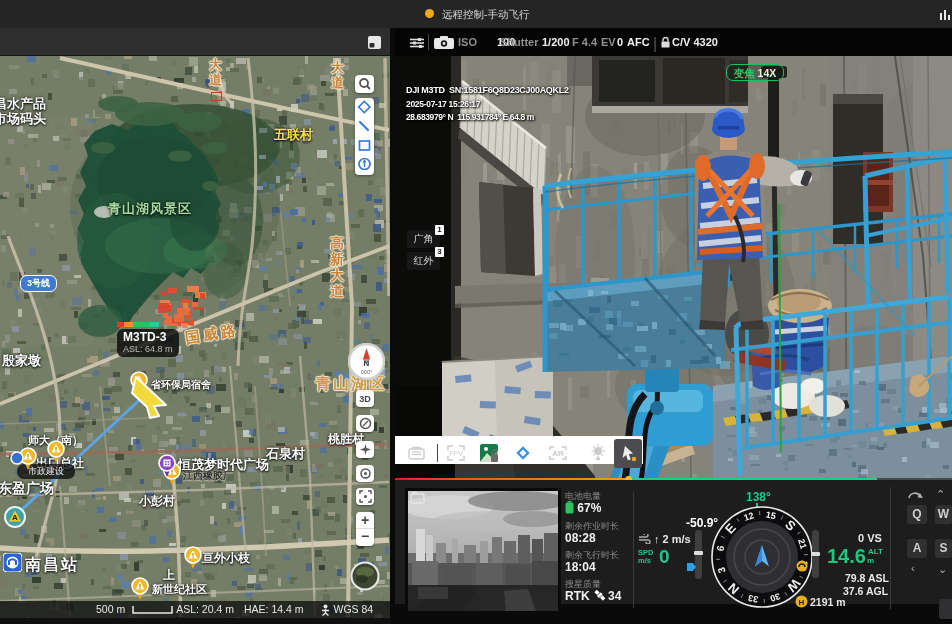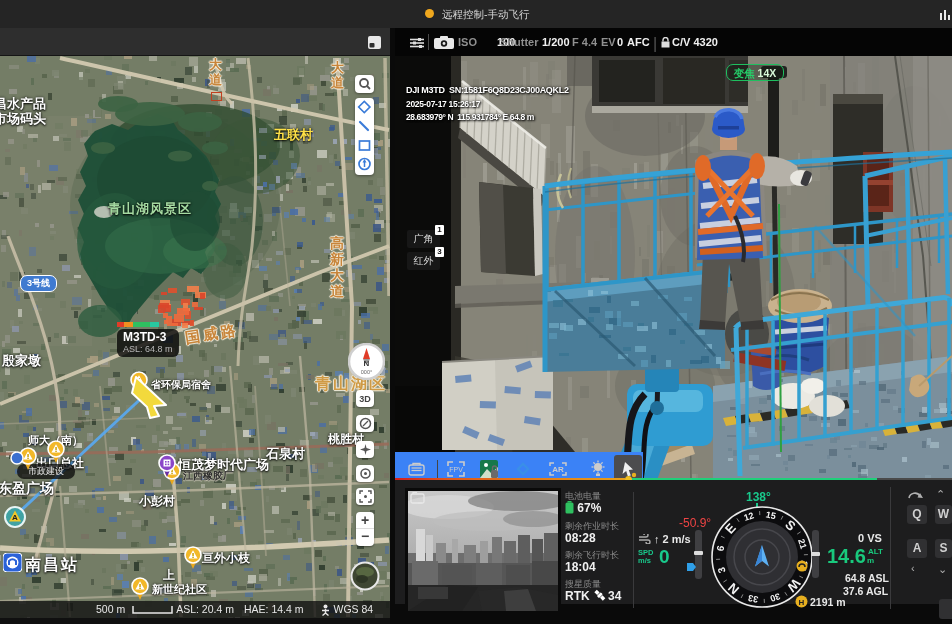--- a/index.html
+++ b/index.html
@@ -12,21 +12,21 @@
 #mapbar {position:absolute;left:0;top:545px;width:390px;height:17px;background:rgba(16,16,16,.78);color:#e8e8e8;font-size:10.5px;display:flex;align-items:center;line-height:17px}
 #mapbottom {position:absolute;left:0;top:562px;width:390px;height:6px;background:#101010}
 #rightpane {position:absolute;left:390px;top:28px;width:562px;height:596px;background:#0a0a0a}
 #cambar {position:absolute;left:5px;top:0;width:557px;height:28px;background:#050505}
 .cb {position:absolute;top:8px;font-size:11px;font-weight:bold}
 .cb.g {color:#909090} .cb.w {color:#f0f0f0}
 #feed {position:absolute;left:0px;top:28px;width:562px;height:424px}
 .fo {position:absolute;color:#fff;font-weight:bold;font-size:9.5px;letter-spacing:-0.3px;text-shadow:1px 1px 2px #000,0 0 3px #000}
 .zbtn {position:absolute;left:12px;width:33px;height:18px;background:rgba(25,25,25,.88);border-radius:2px;color:#ddd;font-size:10px;text-align:center;line-height:18px}
 .zbtn .sup {position:absolute;right:-4px;top:-5px;background:#fff;color:#111;font-size:8px;font-weight:bold;width:9px;height:10px;line-height:10px;border-radius:1px}
-#ftoolbar {position:absolute;left:0;top:396px;width:248px;height:28px;background:#3b82f6}
+#ftoolbar {position:absolute;left:0;top:380px;width:248px;height:28px;background:#ffffff}
 #gline {position:absolute;left:0;top:422px;width:557px;height:3px}
 #bottompanel {position:absolute;left:5px;top:452px;width:557px;height:124px;background:#1d1d1e}
 #thumbwrap {position:absolute;left:10px;top:8px;width:156px;height:126px;background:#0a0a0a;padding:3px}
 .tl {position:absolute;white-space:nowrap}
 .g1 {color:#8a8a8a;font-size:9px}
 .w1 {color:#f0f0f0;font-size:12px;font-weight:bold}
 .vdiv {position:absolute;width:1px;background:#3a3a3c}
 .key {position:absolute;width:20px;height:19px;background:#303032;border-radius:3px;color:#cfcfcf;font-size:12px;font-weight:bold;text-align:center;line-height:19px}
 </style></head>
 <body>
@@ -2197,21 +2197,21 @@
 <div class="tl w1" style="left:170px;top:80px">18:04</div>
 <div class="tl g1" style="left:170px;top:98px">搜星质量</div>
 <div class="tl w1" style="left:170px;top:109px">RTK <svg width="15" height="13" style="vertical-align:-2px">
             <g transform="rotate(45 7 6)">
               <rect x="1" y="4.5" width="4" height="3.5" fill="#fff"></rect>
               <rect x="9" y="4.5" width="4" height="3.5" fill="#fff"></rect>
               <rect x="5.5" y="3.5" width="3" height="5.5" rx="1" fill="#fff"></rect>
             </g>
           </svg>34</div>
 <div class="vdiv" style="left:238px;top:12px;height:116px"></div>
-<div class="tl" style="left:284px;top:36px;color:#ef4444;font-size:12px;font-weight:normal">-50.9°</div>
+<div class="tl" style="left:291px;top:36px;color:#ffffff;font-size:12px;font-weight:bold">-50.9°</div>
 <div class="tl" style="left:243px;top:53px;color:#e8e8e8;font-size:11px;font-weight:bold"><svg width="13" height="10" style="vertical-align:-1px">
             <path d="M1,3 h7 a2,2 0 1 0 -2,-2 M1,6 h9 a2,2 0 1 1 -2,2" stroke="#aaa" stroke-width="1.4" fill="none"></path>
           </svg> ↑ 2 m/s</div>
 <div class="tl" style="left:243px;top:69px;color:#19c98c;font-size:7.5px;font-weight:bold;line-height:8px">SPD<br>m/s</div>
 <div class="tl" style="left:264px;top:66px;color:#19c98c;font-size:19px;font-weight:bold">0</div>
 <div style="position:absolute;left:300px;top:50px;width:7px;height:49px;background:#3f3f42;border-radius:3px"></div>
 <div style="position:absolute;left:299px;top:71px;width:9px;height:4px;background:#ddd;border-radius:1px"></div>
 <svg style="position:absolute;left:292px;top:82px" width="9" height="10">
           <polygon points="0,1 6,1 9,5 6,9 0,9" fill="#2f9fe8"></polygon>
         </svg>
@@ -2257,21 +2257,21 @@
 <div style="position:absolute;left:417px;top:50px;width:7px;height:48px;background:#3f3f42;border-radius:3px"></div>
 <div style="position:absolute;left:416px;top:72px;width:9px;height:4px;background:#ddd;border-radius:1px"></div>
 <svg style="position:absolute;left:400px;top:115px" width="13" height="13">
           <circle cx="6.5" cy="6.5" r="6" fill="#e8b020"></circle>
           <text x="6.5" y="9.5" font-size="8" font-weight="bold" text-anchor="middle" fill="#222" font-family="Liberation Sans, sans-serif">H</text>
         </svg>
 <div class="tl" style="left:415px;top:116px;color:#e8e8e8;font-size:10.5px;font-weight:bold">2191 m</div>
 <div class="tl" style="left:463px;top:52px;color:#e8e8e8;font-size:11px;font-weight:bold">0 VS</div>
 <div class="tl" style="left:432px;top:65px;color:#19c97d;font-size:20px;font-weight:bold">14.6</div>
 <div class="tl" style="left:473px;top:68px;color:#19c97d;font-size:8px;font-weight:bold;line-height:8.5px">ALT<br><span style="margin-left:-1px">m</span></div>
-<div class="tl" style="left:450px;top:92px;color:#e8e8e8;font-size:10.5px;font-weight:bold">64.8 ASL</div>
+<div class="tl" style="left:450px;top:92px;color:#e8e8e8;font-size:10.5px;font-weight:bold">79.8 ASL</div>
 <div class="tl" style="left:448px;top:105px;color:#e8e8e8;font-size:10.5px;font-weight:bold">37.6 AGL</div>
 <div class="vdiv" style="left:495px;top:7px;height:122px"></div>
 <svg style="position:absolute;left:512px;top:9px" width="16" height="12">
           <path d="M2,9 a6,6 0 0 1 11,-2" fill="none" stroke="#b0b0b0" stroke-width="1.6"></path>
           <polygon points="13,4 16,9 10.5,8.5" fill="#b0b0b0"></polygon>
         </svg>
 <div class="tl" style="left:541px;top:8px;color:#b0b0b0;font-size:11px">⌃</div>
 <div class="key" style="left:512px;top:25px">Q</div>
 <div class="key" style="left:540px;top:25px;width:17px">W</div>
 <div class="key" style="left:512px;top:59px">A</div>

